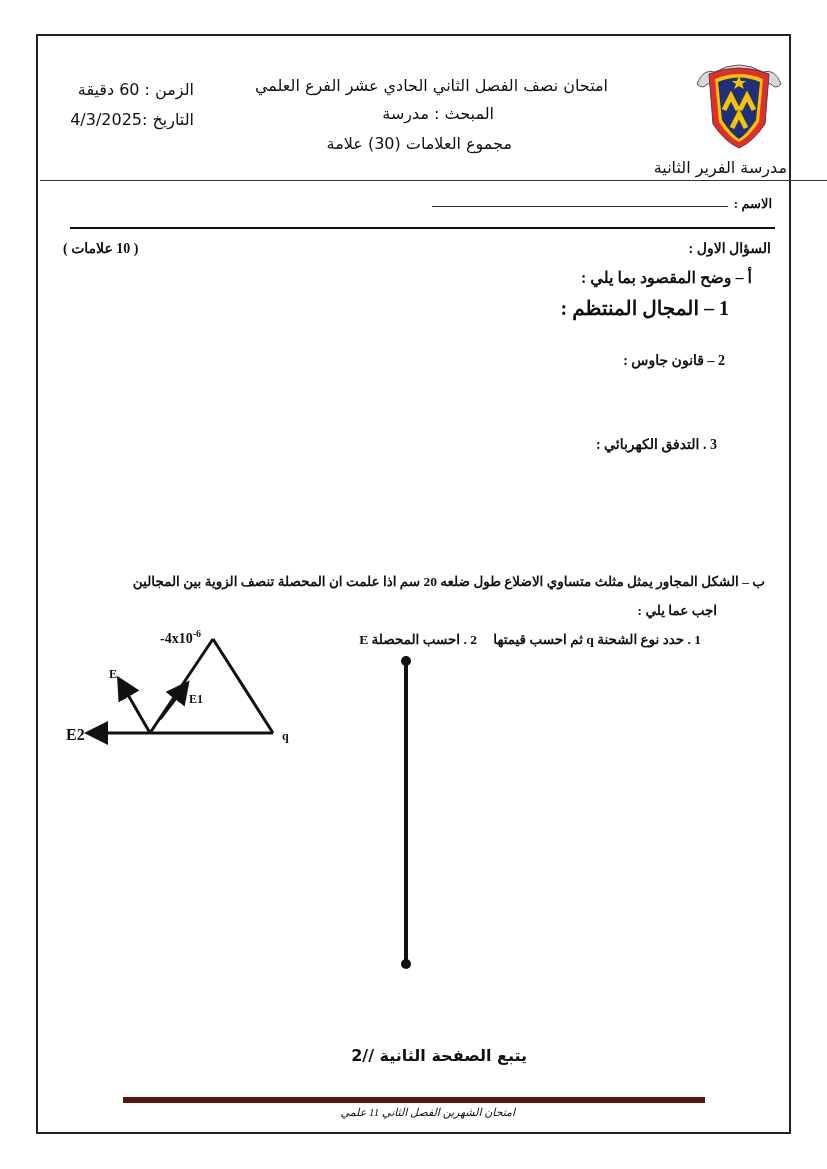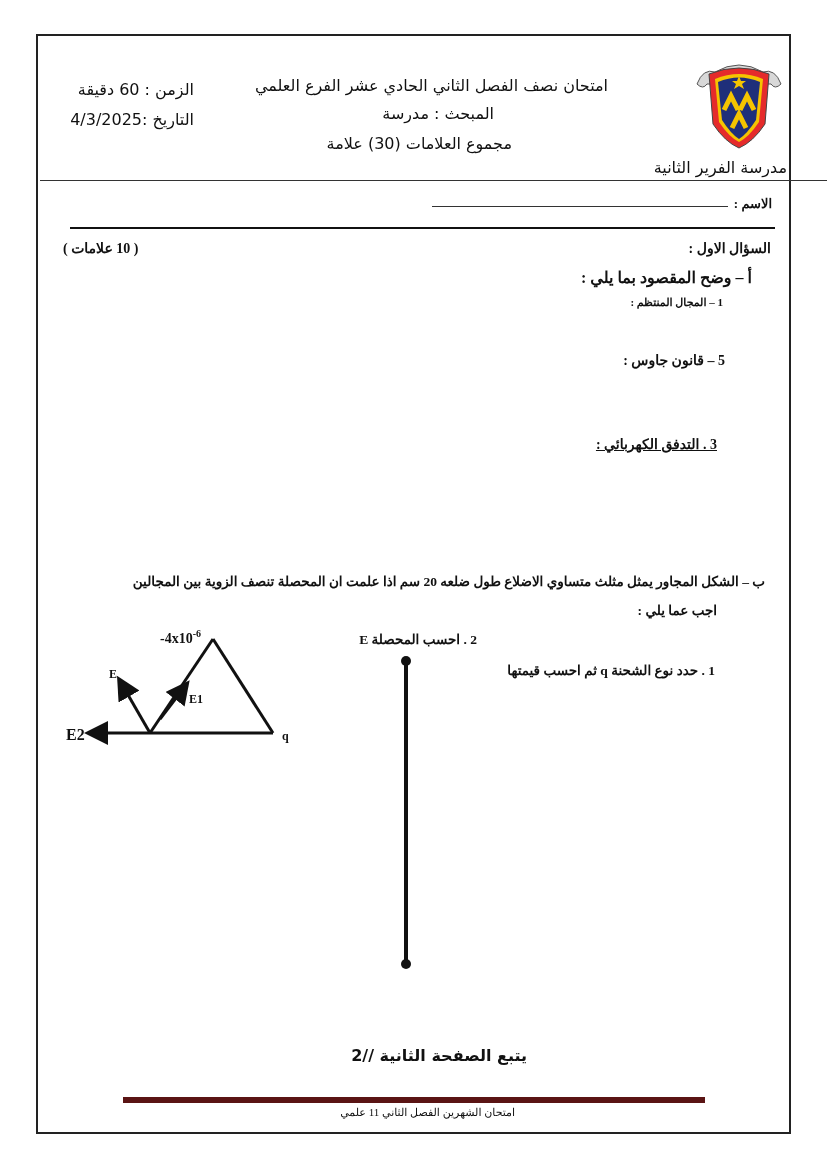--- a/index.html
+++ b/index.html
@@ -40,27 +40,27 @@
 
 <div class="header-line"></div>
 
 <div class="abs rtl bold serif" style="right:55px; top:196px; font-size:13px;">الاسم :</div>
 <div class="abs" style="left:432px; top:206px; width:296px; height:0; border-top:1px solid #333;"></div>
 <div class="name-line-sep"></div>
 
 <div class="abs rtl bold serif" style="right:56px; top:240px; font-size:14px;">السؤال الاول :</div>
 <div class="abs rtl bold serif" style="left:63px; top:240px; font-size:14px;">( 10 علامات )</div>
 <div class="abs rtl bold serif" style="right:75px; top:268px; font-size:16px;">أ – وضح المقصود بما يلي :</div>
-<div class="abs rtl bold serif" style="right:104px; top:296px; font-size:11px;">1 – المجال المنتظم     :</div>
-<div class="abs rtl bold serif" style="right:102px; top:352px; font-size:14px;">5  –  قانون جاوس :</div>
-<div class="abs rtl bold serif" style="right:110px; top:436px; font-size:14px;text-decoration:underline;">3 . التدفق الكهربائي :</div>
+<div class="abs rtl bold serif" style="right:98px; top:296px; font-size:20px;">1 – المجال المنتظم     :</div>
+<div class="abs rtl bold serif" style="right:102px; top:352px; font-size:14px;">2  –  قانون جاوس :</div>
+<div class="abs rtl bold serif" style="right:110px; top:436px; font-size:14px;">3 . التدفق الكهربائي :</div>
 
 <div class="abs rtl bold serif" style="right:62px; top:573px; font-size:13.5px;">ب – الشكل المجاور يمثل مثلث متساوي الاضلاع طول ضلعه 20 سم اذا علمت ان المحصلة تنصف الزوية بين المجالين</div>
 <div class="abs rtl bold serif" style="right:110px; top:602px; font-size:13.5px;">اجب عما يلي :</div>
-<div class="abs rtl bold serif" style="right:112px; top:631px; font-size:13.5px;margin-top:31px;">1 . حدد نوع الشحنة q ثم احسب قيمتها</div>
+<div class="abs rtl bold serif" style="right:126px; top:631px; font-size:13.5px;">1 . حدد نوع الشحنة q ثم احسب قيمتها</div>
 <div class="abs rtl bold serif" style="right:350px; top:631px; font-size:13.5px;text-align:center;">2 . احسب المحصلة E</div>
 
 <svg class="abs" style="left:60px; top:625px;" width="250" height="130" viewBox="0 0 250 130">
   <defs>
     <marker id="ah" markerWidth="8" markerHeight="8" refX="6" refY="4" orient="auto">
       <path d="M0,0 L8,4 L0,8 Z" fill="#111"></path>
     </marker>
   </defs>
   <line x1="90" y1="108" x2="153" y2="14" stroke="#111" stroke-width="3"></line>
   <line x1="153" y1="14" x2="213" y2="108" stroke="#111" stroke-width="3"></line>
@@ -78,13 +78,13 @@
 <div class="abs bold serif" style="left:282px; top:729px; font-size:12px;">q</div>
 
 <svg class="abs" style="left:396px; top:655px;" width="20" height="316" viewBox="0 0 20 316">
   <line x1="10" y1="6" x2="10" y2="310" stroke="#111" stroke-width="4"></line>
   <circle cx="10" cy="6" r="5" fill="#111"></circle>
   <circle cx="10" cy="309" r="5" fill="#111"></circle>
 </svg>
 
 <div class="abs rtl bold" style="right:300px; top:1046px; font-size:16px; letter-spacing:4px;">يتبع الصفحة الثانية //2</div>
 <div class="footer-bar"></div>
-<div class="abs rtl serif" style="right:312px; top:1106px; font-size:11px;">امتحان الشهرين الفصل الثاني 11 علمي</div>
+<div class="abs rtl serif" style="right:312px; top:1106px; font-size:11px;font-style:italic;">امتحان الشهرين الفصل الثاني 11 علمي</div>
 
 </body></html>

